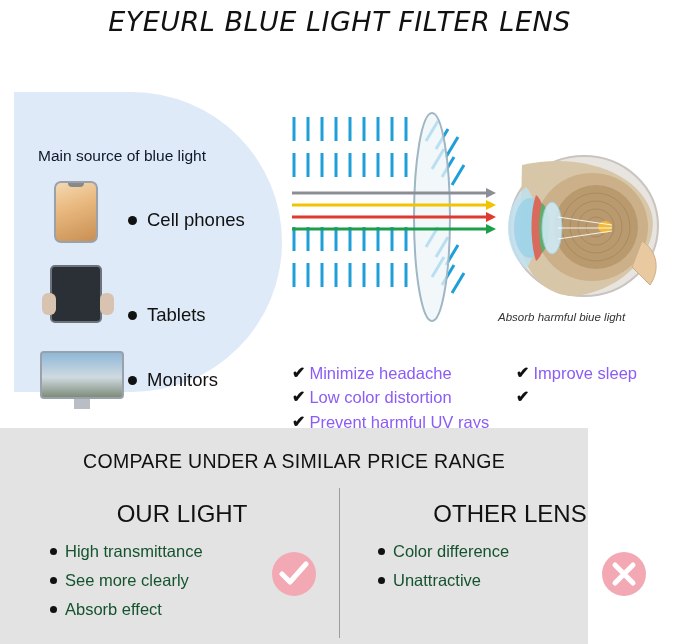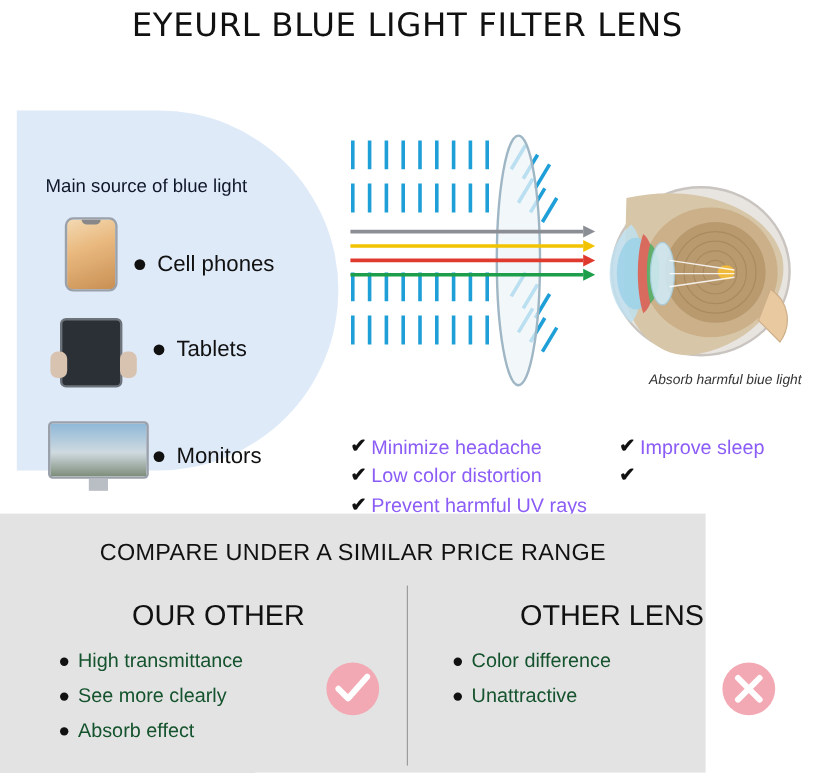--- a/index.html
+++ b/index.html
@@ -18,20 +18,21 @@
 
   
   .title {
     text-align: center;
     font-size: 27px;
     letter-spacing: 0.5px;
     font-weight: 400;
     padding-top: 6px;
     color: #111;
     font-family: "DejaVu Sans", sans-serif;
+    font-style: italic;
   }
 
   
   .top-area {
     position: relative;
     height: 360px;
   }
 
   
   .blue-panel {
@@ -142,21 +143,21 @@
   .eye-wrap {
     position: absolute;
     left: 492px;
     top: 108px;
   }
   .eye-caption {
     position: absolute;
     left: 498px;
     top: 274px;
     width: 170px;
-    text-align: right;
+    text-align: left;
     font-size: 11.5px;
     font-style: italic;
     color: #333;
   }
 
   
   .benefits-left {
     position: absolute;
     left: 292px;
     top: 328px;
@@ -266,25 +267,25 @@
     <div class="notch"></div>
   </div>
 
   <div class="tablet"></div>
   <div class="hand-left"></div>
   <div class="hand-right"></div>
 
   <div class="monitor"></div>
   <div class="monitor-stand"></div>
 
-  <div class="device-row" style="left:112px; top:172px;">
+  <div class="device-row" style="left:128px; top:172px;">
     <span class="device-bullet"></span>
     <span class="device-label">Cell phones</span>
   </div>
-  <div class="device-row" style="left:128px; top:243px;">
+  <div class="device-row" style="left:128px; top:267px;">
     <span class="device-bullet"></span>
     <span class="device-label">Tablets</span>
   </div>
   <div class="device-row" style="left:128px; top:332px;">
     <span class="device-bullet"></span>
     <span class="device-label">Monitors</span>
   </div>
 
   <svg class="rays-svg" width="210" height="240" viewBox="0 0 210 240">
 
@@ -420,21 +421,21 @@
       <span class="check">✔</span>
     </div>
   </div>
 </div>
 
 <div class="compare">
   <div class="compare-title">COMPARE UNDER A SIMILAR PRICE RANGE</div>
   <div class="compare-divider"></div>
 
   <div class="col col-our">
-    <div class="col-heading">OUR OTHER</div>
+    <div class="col-heading">OUR LIGHT</div>
     <div class="pt">
       <span class="pt-bullet"></span>
       <span class="pt-label">High transmittance</span>
     </div>
     <div class="pt">
       <span class="pt-bullet"></span>
       <span class="pt-label">See more clearly</span>
     </div>
     <div class="pt">
       <span class="pt-bullet"></span>

